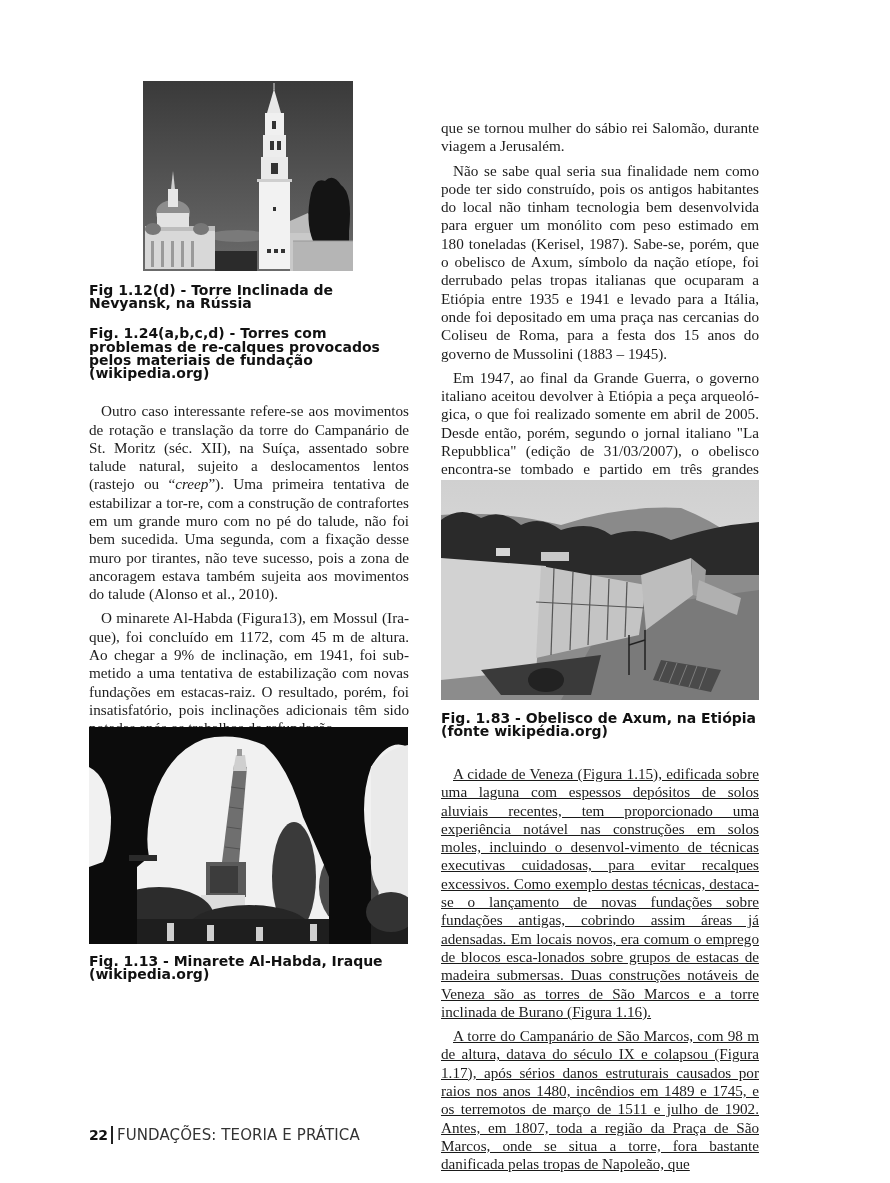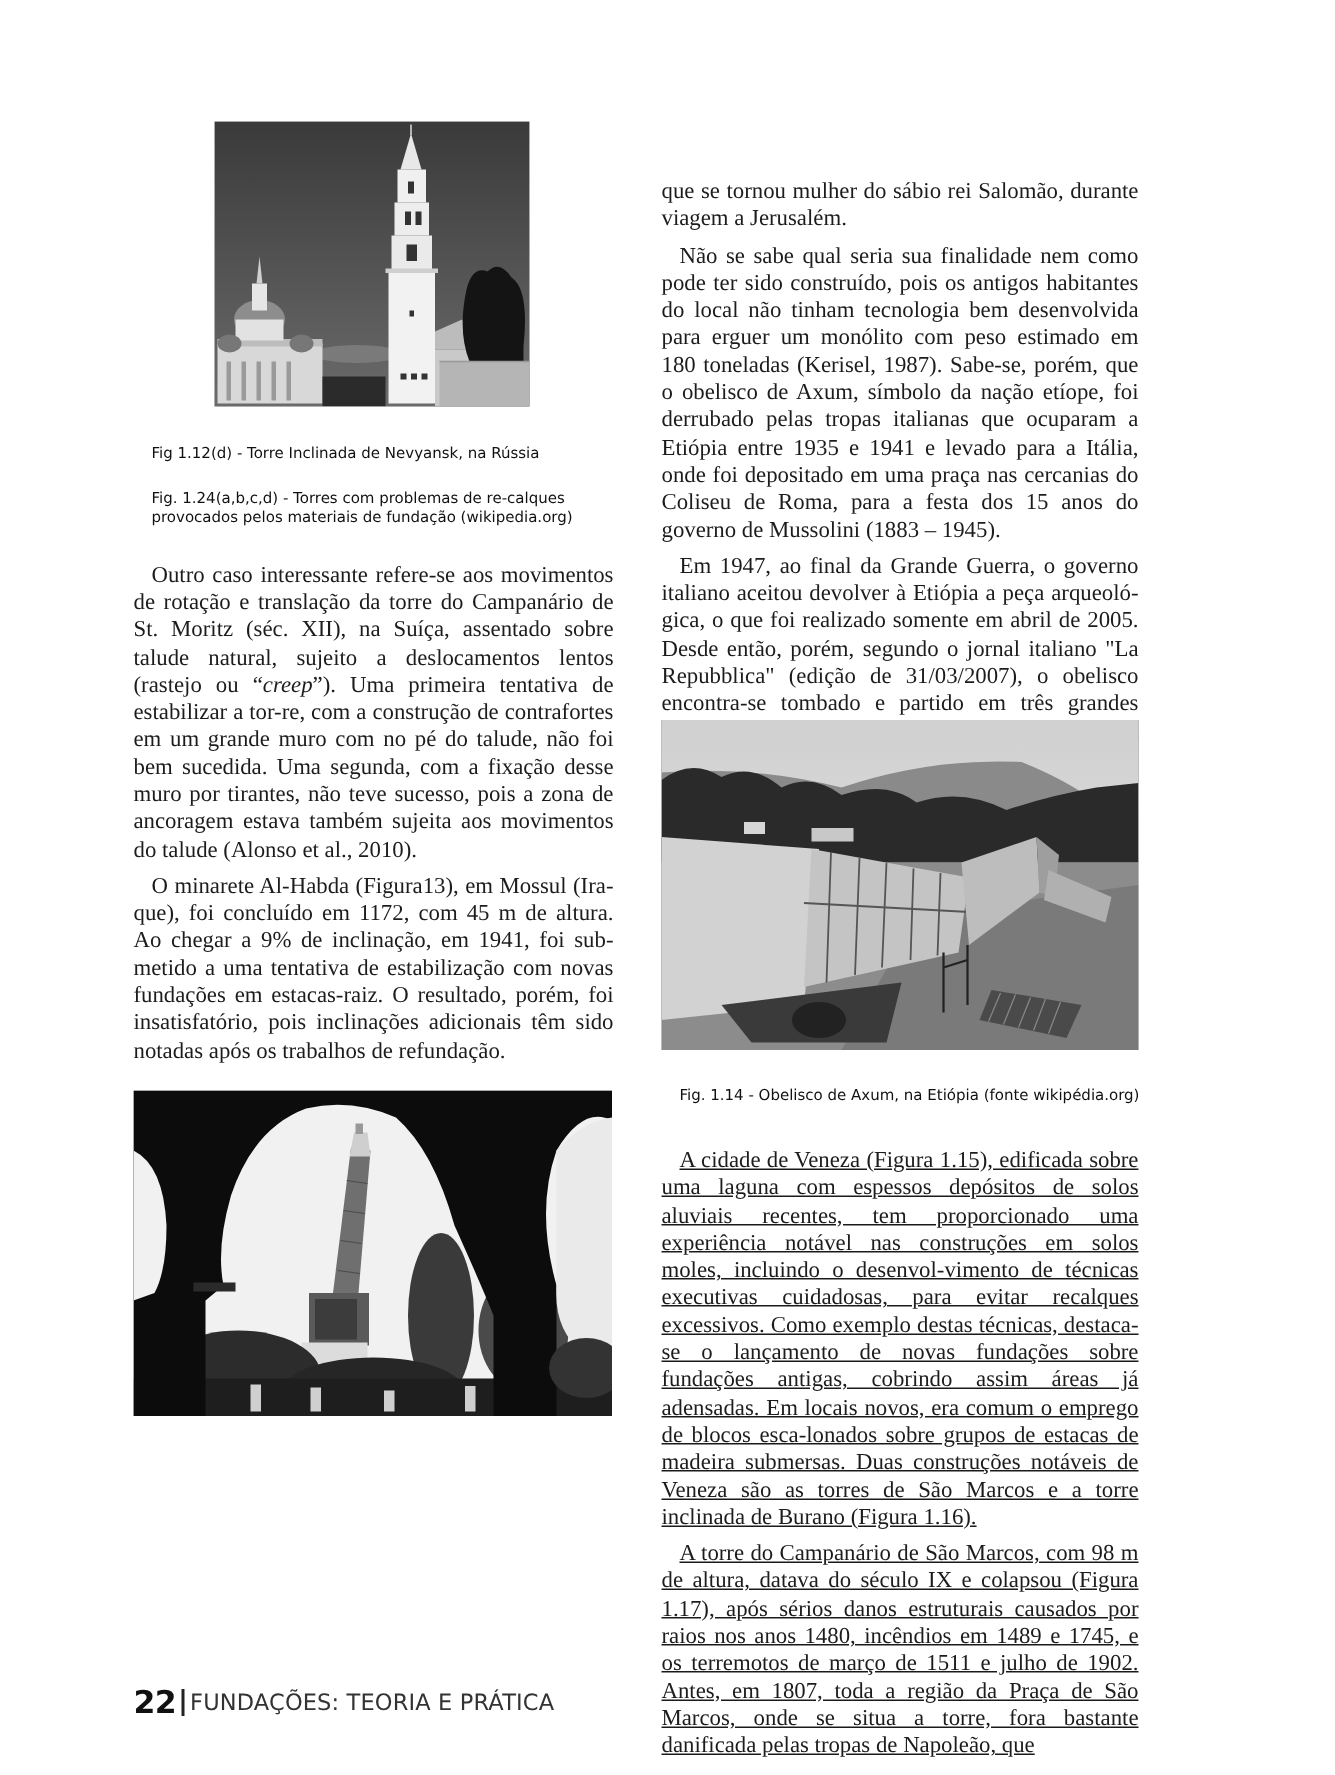--- a/index.html
+++ b/index.html
@@ -17,37 +17,37 @@
     text-align: justify;
     color: #1c1c1c;
     margin: 0 0 6px 0;
     hyphens: manual;
   }
   .body-text.indent { text-indent: 12px; }
   .body-text em { font-style: italic; font-family: Liberation Serif, serif; }
 
   .caption {
     font-family: "DejaVu Sans", "Liberation Sans", sans-serif;
-    font-weight: normal;
-    font-size: 10px;
+    font-weight: bold;
+    font-size: 14px;
     line-height: 13.2px;
     color: #111;
-    margin: 12px;
+    margin: 0;
   }
 
   .photo { position: absolute; overflow: hidden; background: #777; }
   .photo svg { display: block; width: 100%; height: 100%; }
 
   .footer {
     position: absolute; left: 89px; top: 1124px;
     display: flex; align-items: center; height: 22px;
   }
   .footer .pageno {
     font-family: "DejaVu Sans", "Liberation Sans", sans-serif;
-    font-weight: bold; font-size: 21px; color: #111; letter-spacing: -0.5px;
+    font-weight: bold; font-size: 14px; color: #111; letter-spacing: -0.5px;
   }
   .footer .sep { width: 1.5px; height: 18px; background: #222; margin: 0 4px 0 4px; }
   .footer .booktitle {
     font-family: "DejaVu Sans", "Liberation Sans", sans-serif;
     font-size: 15px; color: #333; letter-spacing: 0.1px;
   }
 </style>
 </head>
 <body>
 
@@ -151,20 +151,21 @@
 
       <path d="M0 0 L319 0 L319 20 Q300 10 282 40 Q268 80 282 130 L282 217 L240 217 L240 150
                Q232 130 214 90 Q200 40 175 18 Q145 5 115 12 Q80 25 65 70 Q55 105 60 130 L48 140 L48 217 L0 217 Z" fill="#0c0c0c"></path>
       <path d="M0 40 Q20 50 22 90 Q22 120 14 135 L0 140 Z" fill="#f1f1f1"></path>
       <path d="M282 40 Q300 20 319 18 L319 180 L300 175 Q280 160 282 130 Z" fill="#eaeaea"></path>
       <ellipse cx="302" cy="185" rx="25" ry="20" fill="#333"></ellipse>
       <rect x="40" y="128" width="28" height="6" fill="#2a2a2a"></rect>
     </svg>
   </div>
 
+  <p class="caption" style="position:absolute; left:89px; top:955px; width:330px;">Fig. 1.13 - Minarete Al-Habda, Iraque (wikipedia.org)</p>
 
 
   <div class="col col-right" style="top:86px;margin-top:33px;">
     <p class="body-text">que se tornou mulher do sábio rei Salomão, durante viagem a Jerusalém.</p>
     <p class="body-text indent">Não se sabe qual seria sua finalidade nem como pode ter sido construído, pois os antigos habitantes do local não tinham tecnologia bem desenvolvida para erguer um monólito com peso estimado em 180 toneladas (Kerisel, 1987). Sabe-se, porém, que o obelisco de Axum, símbolo da nação etíope, foi derrubado pelas tropas italianas que ocuparam a Etiópia entre 1935 e 1941 e levado para a Itália, onde foi depositado em uma praça nas cercanias do Coliseu de Roma, para a festa dos 15 anos do governo de Mussolini (1883 – 1945).</p>
     <p class="body-text indent">Em 1947, ao final da Grande Guerra, o governo italiano aceitou devolver à Etiópia a peça arqueoló-gica, o que foi realizado somente em abril de 2005. Desde então, porém, segundo o jornal italiano "La Repubblica" (edição de 31/03/2007), o obelisco encontra-se tombado e partido em três grandes fragmentos (Fig. 1.14), à espera de verba italiana para restaurar o monumento na posição original.</p>
   </div>
 
   <div class="photo" style="left:441px; top:480px; width:318px; height:220px;" title="Obelisco de Axum tombado">
     <svg viewBox="0 0 318 220" preserveAspectRatio="none">
@@ -214,21 +215,21 @@
       <g stroke="#8a8a8a" stroke-width="0.8">
         <line x1="226" y1="182" x2="218" y2="201"></line>
           <line x1="236" y1="183" x2="228" y2="203"></line>
         <line x1="246" y1="185" x2="238" y2="205"></line>
           <line x1="256" y1="186" x2="248" y2="207"></line>
         <line x1="266" y1="188" x2="258" y2="209"></line>
       </g>
     </svg>
   </div>
 
-  <p class="caption" style="position:absolute; left:441px; top:712px; width:320px;">Fig. 1.14 - Obelisco de Axum, na Etiópia (fonte wikipédia.org)</p>
+  <p class="caption" style="position:absolute; left:441px; top:712px; width:320px;">Fig. 1.83 - Obelisco de Axum, na Etiópia (fonte wikipédia.org)</p>
 
   <div class="col col-right" style="top:765px;text-decoration:underline;">
     <p class="body-text indent">A cidade de Veneza (Figura 1.15), edificada sobre uma laguna com espessos depósitos de solos aluviais recentes, tem proporcionado uma experiência notável nas construções em solos moles, incluindo o desenvol-vimento de técnicas executivas cuidadosas, para evitar recalques excessivos. Como exemplo destas técnicas, destaca-se o lançamento de novas fundações sobre fundações antigas, cobrindo assim áreas já adensadas. Em locais novos, era comum o emprego de blocos esca-lonados sobre grupos de estacas de madeira submersas. Duas construções notáveis de Veneza são as torres de São Marcos e a torre inclinada de Burano (Figura 1.16).</p>
     <p class="body-text indent">A torre do Campanário de São Marcos, com 98 m de altura, datava do século IX e colapsou (Figura 1.17), após sérios danos estruturais causados por raios nos anos 1480, incêndios em 1489 e 1745, e os terremotos de março de 1511 e julho de 1902. Antes, em 1807, toda a região da Praça de São Marcos, onde se situa a torre, fora bastante danificada pelas tropas de Napoleão, que</p>
   </div>
 
   <div class="footer">
     <span class="pageno">22</span>
     <span class="sep"></span>
     <span class="booktitle">FUNDAÇÕES: TEORIA E PRÁTICA</span>

